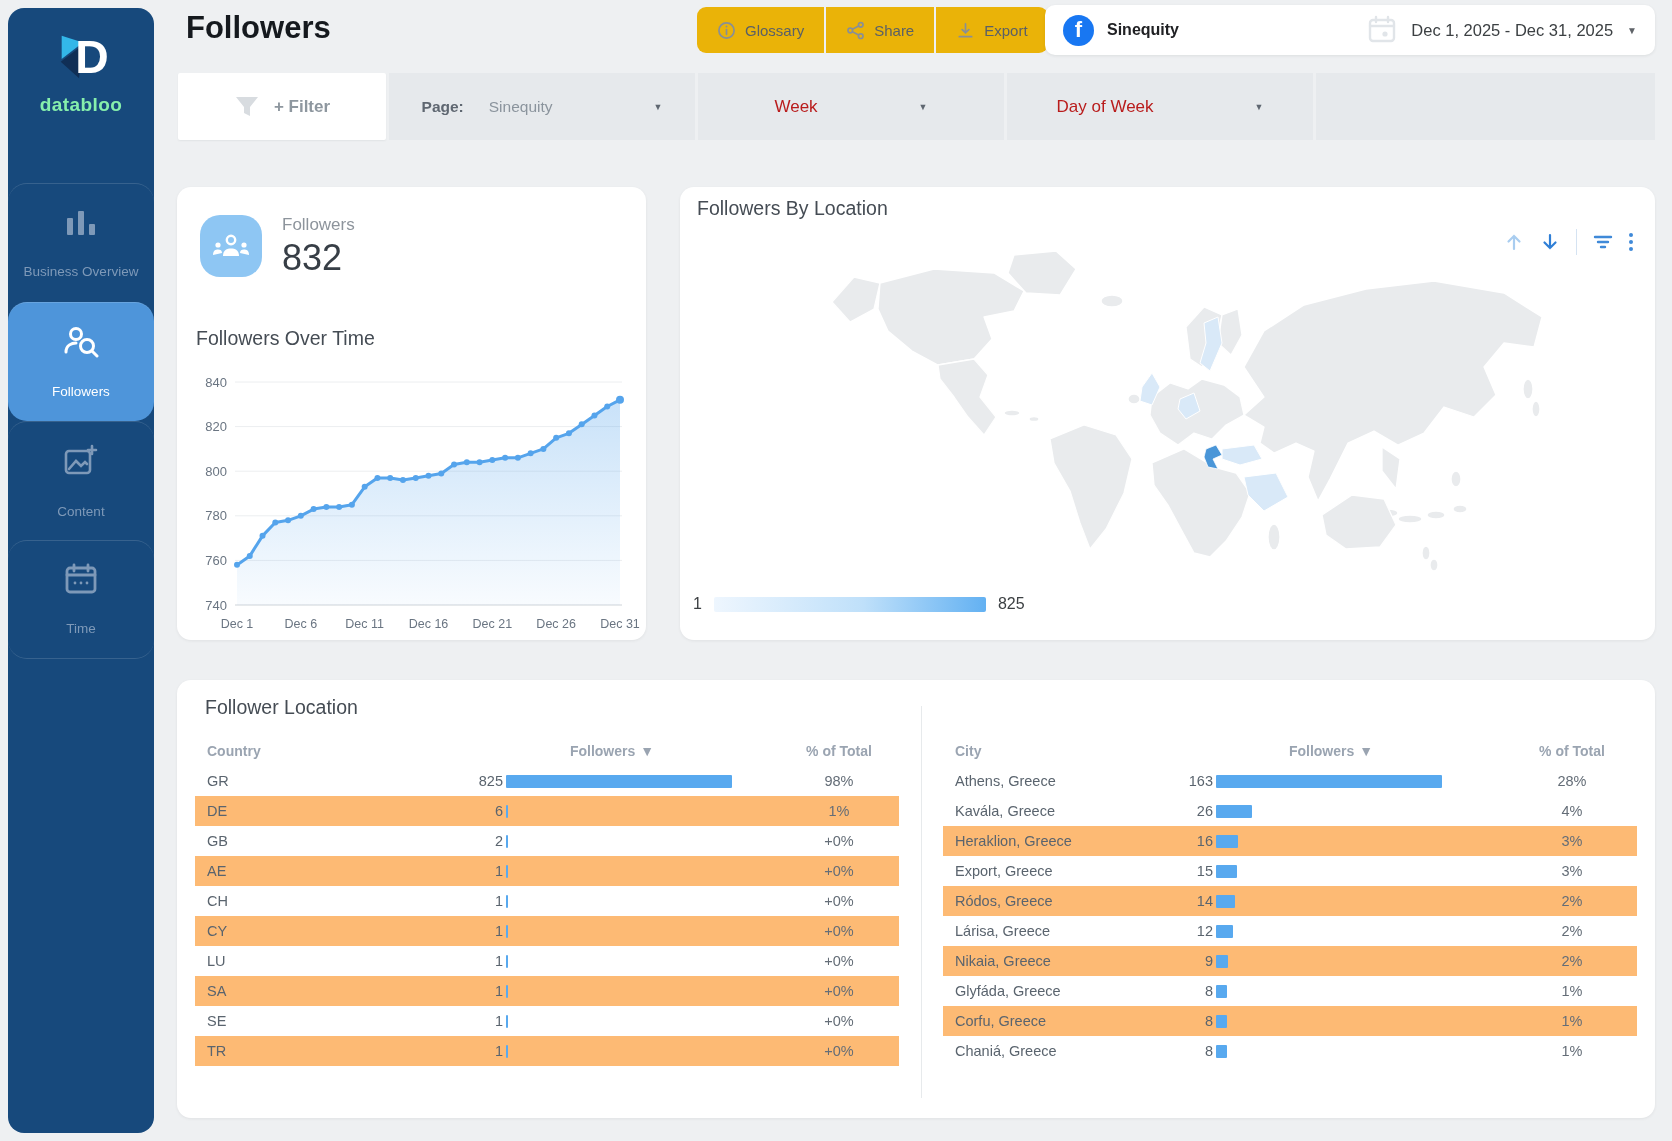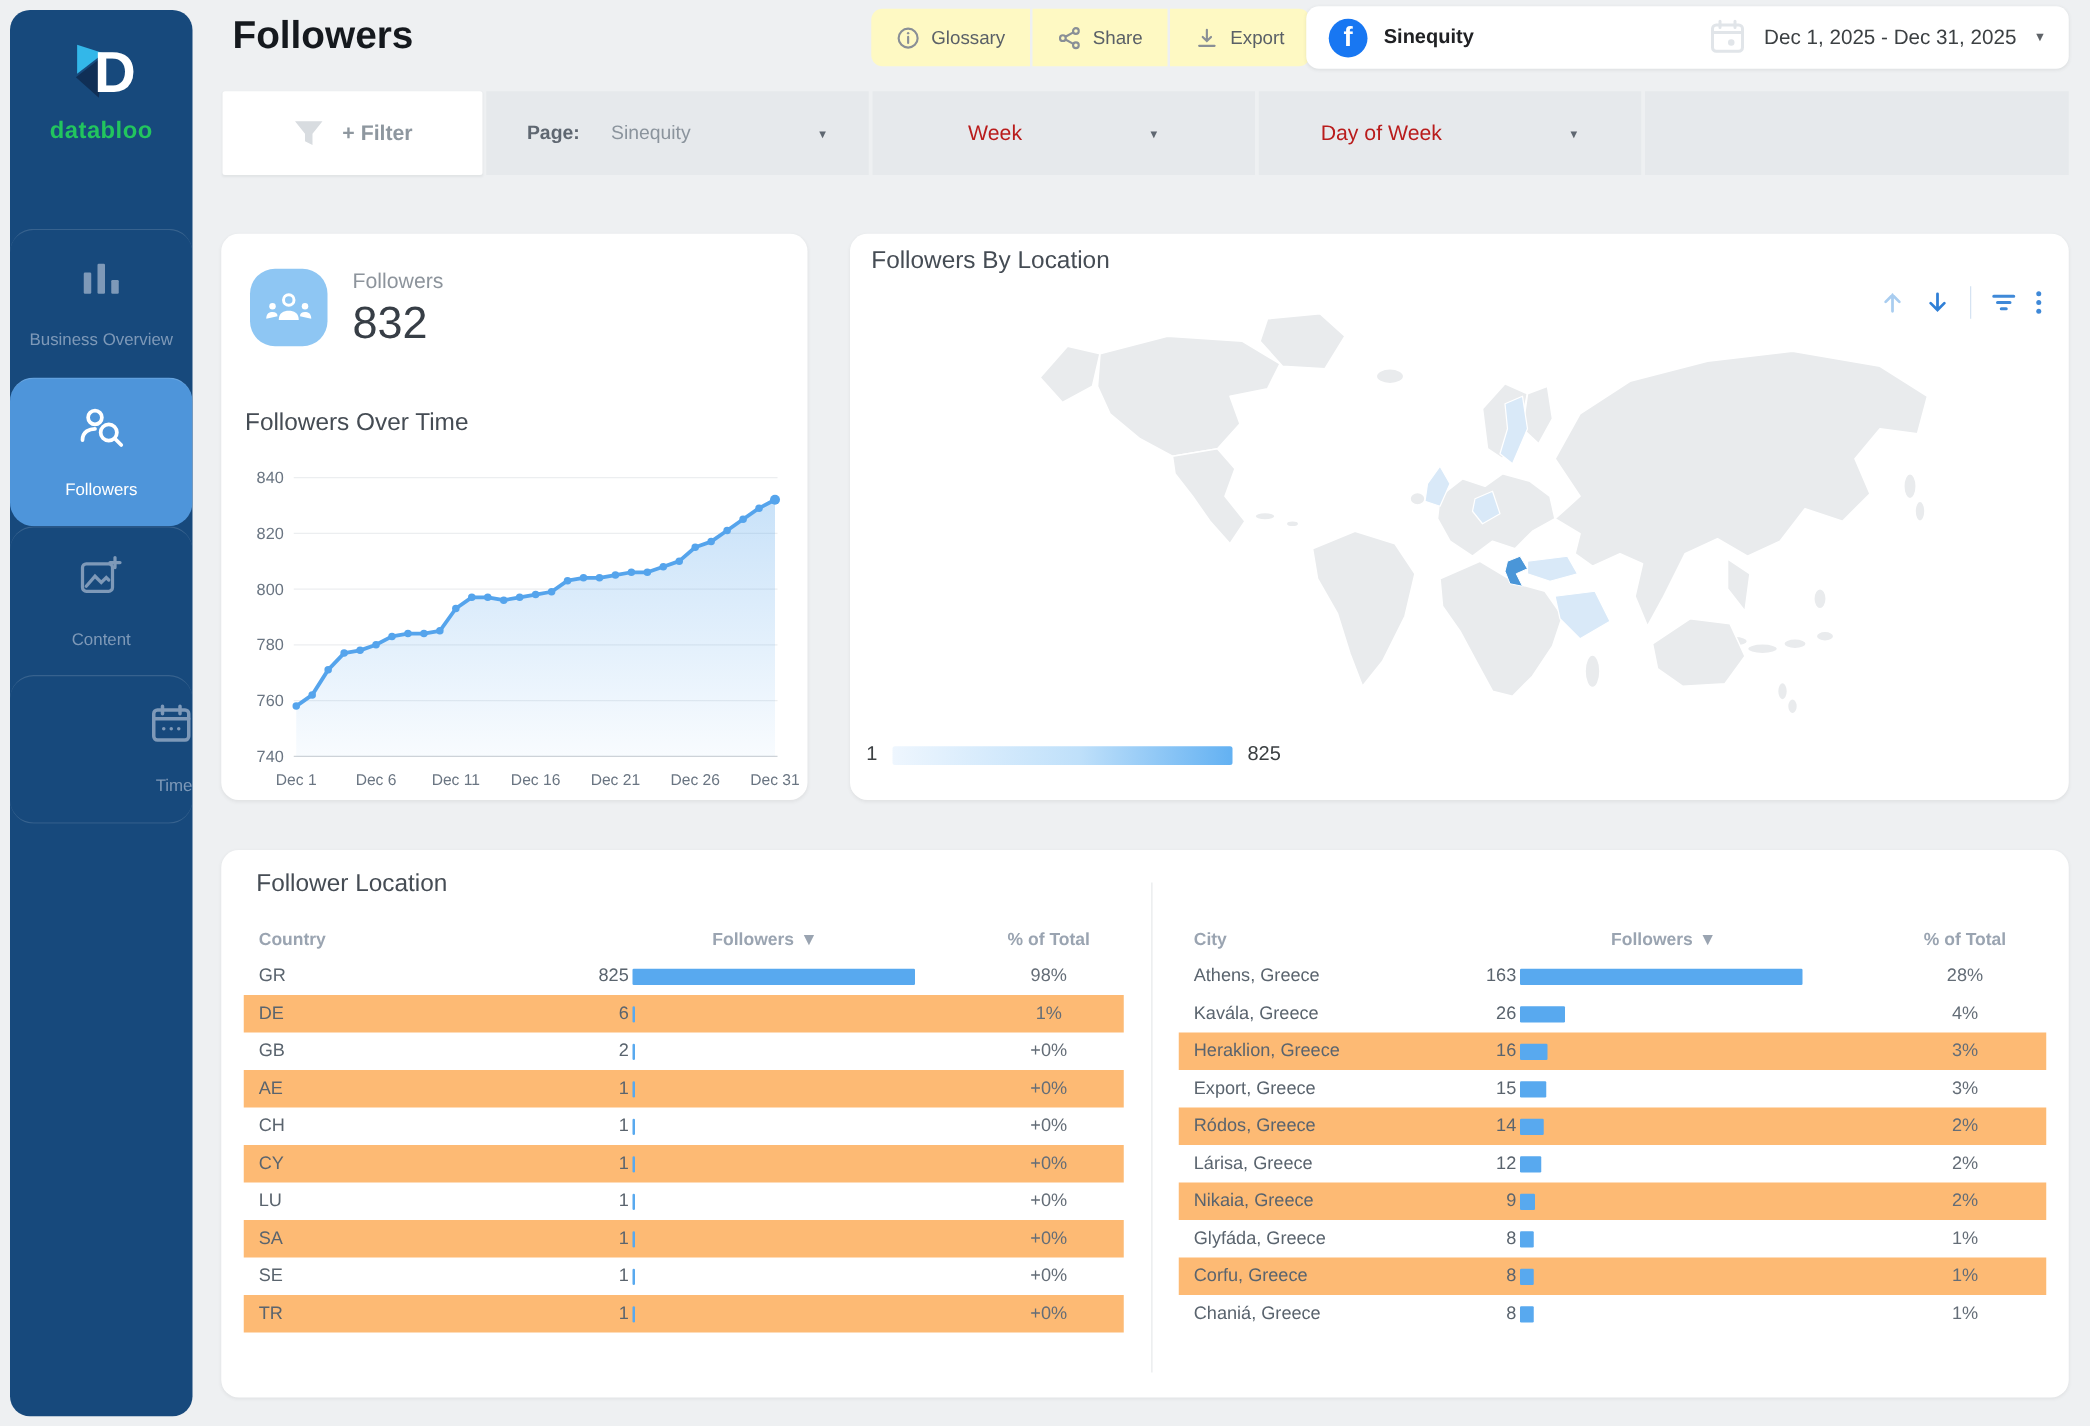--- a/index.html
+++ b/index.html
@@ -11,39 +11,39 @@
     -webkit-font-smoothing:antialiased;
   }
   .card { position:absolute; background:#fff; border-radius:14px; box-shadow:0 1px 3px rgba(60,64,67,.08); }
 
   
   .sidebar {
     position:absolute; left:8px; top:8px; width:146px; height:1125px;
     background:var(--sidebar-bg,#17497c); border-radius:16px; z-index:5;
   }
   .logo { display:flex; flex-direction:column; align-items:center; padding-top:22px; }
-  .logo-text { color:#22c55e; font-size:19px; font-weight:700; letter-spacing:.4px; margin-top:8px; }
+  .logo-text { color:#86efac; font-size:19px; font-weight:700; letter-spacing:.4px; margin-top:8px; }
   .nav { position:absolute; top:175px; left:0; right:0; }
   .nav-item {
     height:119px; display:flex; flex-direction:column; align-items:center; justify-content:center;
     gap:26px; border-top:1px solid rgba(255,255,255,.14); cursor:pointer;border-radius:19px;
   }
-  .nav-item:last-child { border-bottom:1px solid rgba(255,255,255,.14);align-items:flex-end; }
+  .nav-item:last-child { border-bottom:1px solid rgba(255,255,255,.14); }
   .nav-item .nav-label { font-size:13.5px; color:#7e99b8; }
   .nav-item svg { stroke:#7e99b8; fill:none; }
   .nav-item.filled-icon svg { fill:#7e99b8; stroke:none; }
   .nav-item.active { background:var(--sidebar-active,#4e95da); }
   .nav-item.active .nav-label { color:#fff; }
   .nav-item.active svg { stroke:#fff; }
 
   
   .page-title { position:absolute; left:186px; top:10px; font-size:31px; font-weight:700; color:#15191e; }
   .actions { position:absolute; left:697px; top:7px; height:46px; display:flex; gap:2px; }
   .action-btn {
-    display:flex; align-items:center; gap:9px; padding:0 20px; background:#fef9c3; border:none;
+    display:flex; align-items:center; gap:9px; padding:0 20px; background:#eab308; border:none;
     font-family:inherit; font-size:15px; color:#5a6067; cursor:pointer;
   }
   .action-btn:first-child { border-radius:9px 0 0 9px; }
   .action-btn:last-child { border-radius:0 9px 9px 0; }
   .account-card {
     position:absolute; left:1045px; top:5px; width:610px; height:50px; background:#fff; border-radius:10px;
     box-shadow:0 1px 3px rgba(60,64,67,.1); display:flex; align-items:center; padding:0 18px;
   }
   .fb-badge {
     width:31px; height:31px; border-radius:50%; background:var(--fb-blue,#1877F2);

